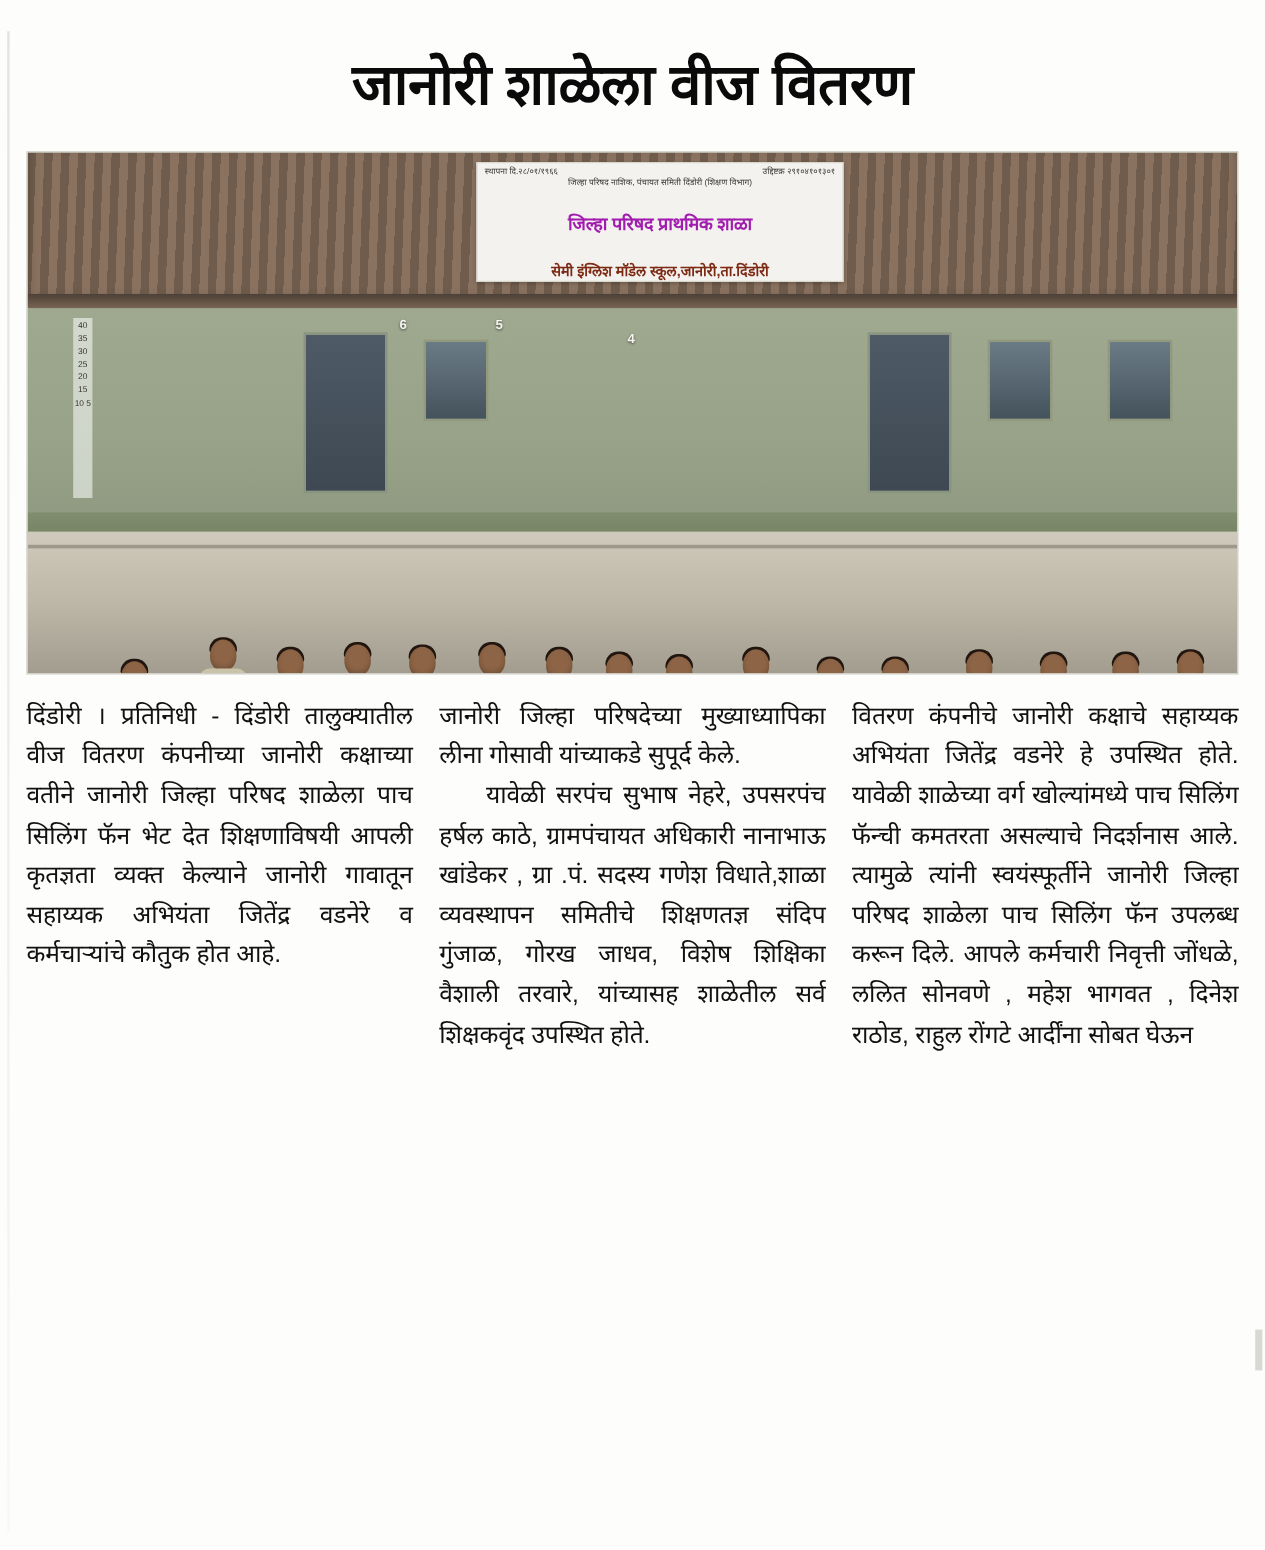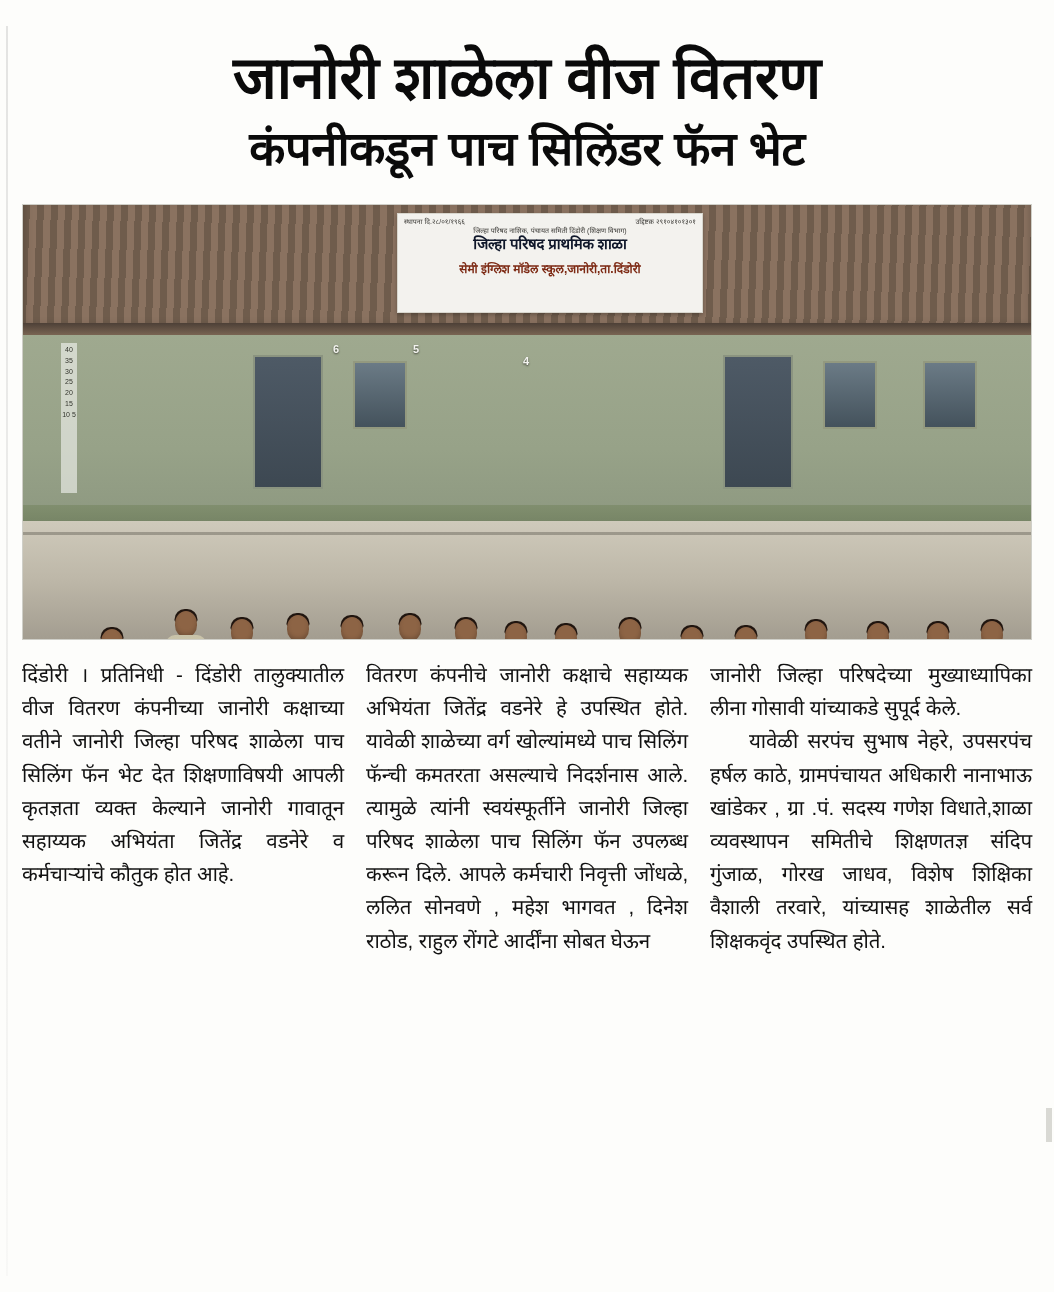--- a/index.html
+++ b/index.html
@@ -33,21 +33,21 @@
     font-weight: 700;
     font-size: 47px;
     line-height: 1.32;
     letter-spacing: -0.3px;
     color: #0a0a0a;
   }
   .headline .line {
     display: block;
     white-space: nowrap;
   }
-  .headline .line.l1 { font-size: 59px; }
+  .headline .line.l1 { font-size: 47px; }
   .headline .line.l2 { font-size: 47px; }
 
   
   .photo-wrap {
     margin: 14px 22px 0 22px;
     border: 1px solid #cfcfc8;
     background: #e9e7df;
     position: relative;
     height: 434px;
     overflow: hidden;
@@ -120,31 +120,31 @@
   .banner .small {
     font-size: 7px;
     color: #3b3a36;
     display: flex;
     justify-content: space-between;
     line-height: 1.1;
   }
   .banner .b-main {
     font-size: 15px;
     font-weight: 700;
-    color: #0f172a;
+    color: #a21caf;
     line-height: 1.35;
-    margin-top: 0;
+    margin-top: 22px;
     letter-spacing: -0.2px;
   }
   .banner .b-sub {
     font-size: 12px;
     font-weight: 700;
     color: #7d2a14;
     line-height: 1.3;
-    margin-top: 7px;
+    margin-top: 20px;
   }
   
   .door {
     position: absolute;
     top: 150px;
     width: 66px;
     height: 130px;
     background: linear-gradient(to bottom, #4e5a66, #3d4852);
     border: 2px solid #8b9480;
   }
@@ -255,21 +255,20 @@
 </head>
 <body>
 
 <div class="page">
 
   <div class="rule-left"></div>
   <div class="edge-mark"></div>
 
   <h1 class="headline">
     <span class="line l1">जानोरी शाळेला वीज वितरण</span>
-    <span class="line l2">कंपनीकडून पाच सिलिंडर फॅन भेट</span>
   </h1>
 
   <div class="photo-wrap">
     <div class="photo">
       <div class="roof"></div>
       <div class="roof-edge"></div>
       <div class="wall"></div>
       <div class="wall-band"></div>
       <div class="ground"></div>
       <div class="ground-line"></div>
@@ -390,21 +389,21 @@
       </div>
 
     </div>
   </div>
 
   <div class="article">
     <div class="col">
       <p><span class="dateline">दिंडोरी । प्रतिनिधी -</span> <span>दिंडोरी तालुक्यातील वीज वितरण कंपनीच्या जानोरी कक्षाच्या वतीने जानोरी जिल्हा परिषद शाळेला पाच सिलिंग फॅन भेट देत शिक्षणाविषयी आपली कृतज्ञता व्यक्त केल्याने जानोरी गावातून सहाय्यक अभियंता जितेंद्र वडनेरे व कर्मचाऱ्यांचे कौतुक होत आहे.</span></p>
     </div>
     <div class="col">
-      <p>वितरण कंपनीचे जानोरी कक्षाचे सहाय्यक अभियंता जितेंद्र वडनेरे हे उपस्थित होते. यावेळी शाळेच्या वर्ग खोल्यांमध्ये पाच सिलिंग फॅन्ची कमतरता असल्याचे निदर्शनास आले. त्यामुळे त्यांनी स्वयंस्फूर्तीने जानोरी जिल्हा परिषद शाळेला पाच सिलिंग फॅन उपलब्ध करून दिले. आपले कर्मचारी निवृत्ती जोंधळे, ललित सोनवणे , महेश भागवत , दिनेश राठोड, राहुल रोंगटे आर्दींना सोबत घेऊन</p>
-    </div>
-    <div class="col">
       <p>जानोरी जिल्हा परिषदेच्या मुख्याध्यापिका लीना गोसावी यांच्याकडे सुपूर्द केले.</p>
       <p>यावेळी सरपंच सुभाष नेहरे, उपसरपंच हर्षल काठे, ग्रामपंचायत अधिकारी नानाभाऊ खांडेकर , ग्रा .पं. सदस्य गणेश विधाते,शाळा व्यवस्थापन समितीचे शिक्षणतज्ञ संदिप गुंजाळ, गोरख जाधव, विशेष शिक्षिका वैशाली तरवारे, यांच्यासह शाळेतील सर्व शिक्षकवृंद उपस्थित होते.</p>
     </div>
+    <div class="col">
+      <p>वितरण कंपनीचे जानोरी कक्षाचे सहाय्यक अभियंता जितेंद्र वडनेरे हे उपस्थित होते. यावेळी शाळेच्या वर्ग खोल्यांमध्ये पाच सिलिंग फॅन्ची कमतरता असल्याचे निदर्शनास आले. त्यामुळे त्यांनी स्वयंस्फूर्तीने जानोरी जिल्हा परिषद शाळेला पाच सिलिंग फॅन उपलब्ध करून दिले. आपले कर्मचारी निवृत्ती जोंधळे, ललित सोनवणे , महेश भागवत , दिनेश राठोड, राहुल रोंगटे आर्दींना सोबत घेऊन</p>
+    </div>
   </div>
 
 </div>
 
 </body></html>

